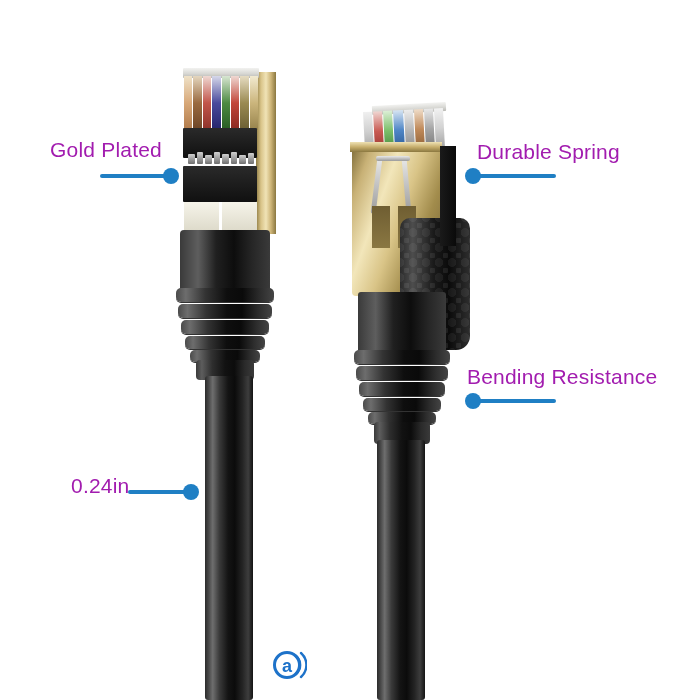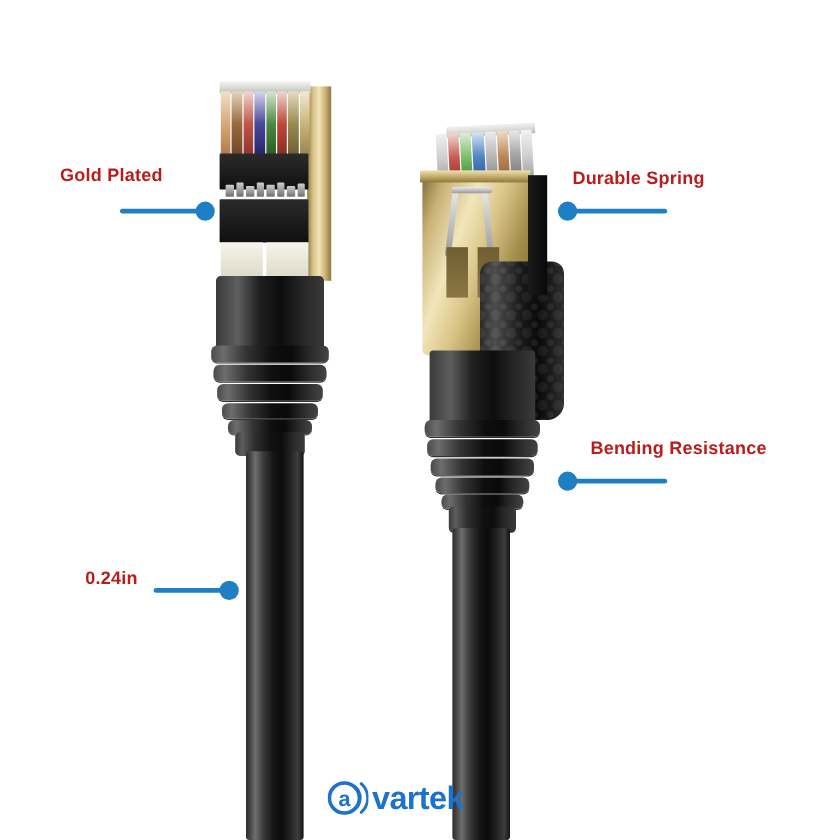--- a/index.html
+++ b/index.html
@@ -82,25 +82,24 @@
     background-size:13px 15px,13px 15px,13px 15px;
     background-position:0 0, 0 7px, 0 7px;
     opacity:.75;
   }
   .springwire{position:absolute;background:linear-gradient(to bottom,#e8e8e8,#9a9a9a);border-radius:2px;}
 
   
   .callout{position:absolute;}
   .co-label{
     position:absolute;
-    color:#b91c1c;
-    font-size:15px;
+    color:#a21caf;
+    font-size:21px;
     letter-spacing:.2px;
     white-space:nowrap;
-    font-weight:bold;
   }
   .co-line{position:absolute;height:4px;border-radius:2px;}
   .co-dot{position:absolute;width:16px;height:16px;border-radius:50%;}
 
   
   #logo{position:absolute;left:273px;top:648px;display:flex;align-items:center;gap:3px;}
   #logo .mark{width:34px;height:34px;position:relative;}
   #logo .wordmark{
     font-size:27px;font-weight:bold;letter-spacing:-0.5px;line-height:1;
   }
@@ -206,36 +205,35 @@
     <div class="co-dot" style="left:163px;top:168px;background:#1f7fc4;"></div>
   </div>
 
   <div class="callout">
     <div class="co-label" style="left:477px;top:140px;">Durable Spring</div>
     <div class="co-line" style="left:472px;top:174px;width:84px;background:#1f7fc4;"></div>
     <div class="co-dot" style="left:465px;top:168px;background:#1f7fc4;"></div>
   </div>
 
   <div class="callout">
-    <div class="co-label" style="left:492px;top:365px;">Bending Resistance</div>
+    <div class="co-label" style="left:467px;top:365px;">Bending Resistance</div>
     <div class="co-line" style="left:472px;top:399px;width:84px;background:#1f7fc4;"></div>
     <div class="co-dot" style="left:465px;top:393px;background:#1f7fc4;"></div>
   </div>
 
   <div class="callout">
     <div class="co-label" style="left:71px;top:474px;">0.24in</div>
     <div class="co-line" style="left:128px;top:490px;width:62px;background:#1f7fc4;"></div>
     <div class="co-dot" style="left:183px;top:484px;background:#1f7fc4;"></div>
   </div>
 
   <div id="logo">
     <div class="mark">
       <svg viewBox="0 0 34 34" width="34" height="34" aria-hidden="true">
         <circle cx="14" cy="17" r="12.5" fill="none" stroke="#1d72c9" stroke-width="3"></circle>
         <text x="14" y="24" text-anchor="middle" font-family="Liberation Sans, sans-serif" font-size="18" font-weight="bold" fill="#1d72c9">a</text>
         <path d="M23 8 A12 12 0 0 1 23 26" fill="none" stroke="#1d72c9" stroke-width="2.6" stroke-linecap="round"></path>
         <path d="M28 5 A16 16 0 0 1 28 29" fill="none" stroke="#1d72c9" stroke-width="2.4" stroke-linecap="round"></path>
       </svg>
     </div>
-    <div class="wordmark" style="color:#1d72c9;">vartek</div>
   </div>
 
 </div>
 
 </body></html>

